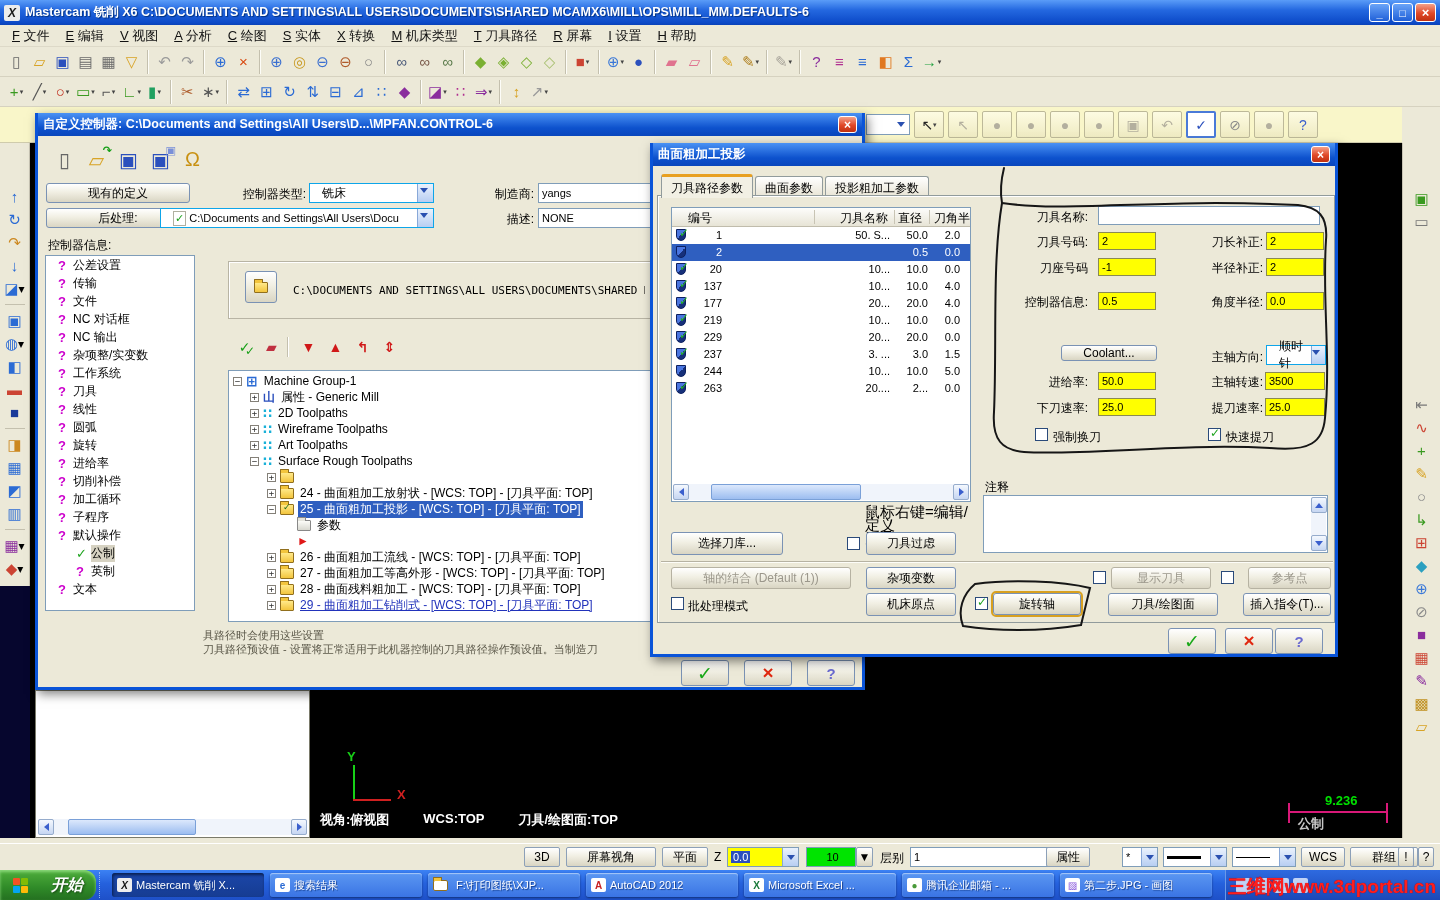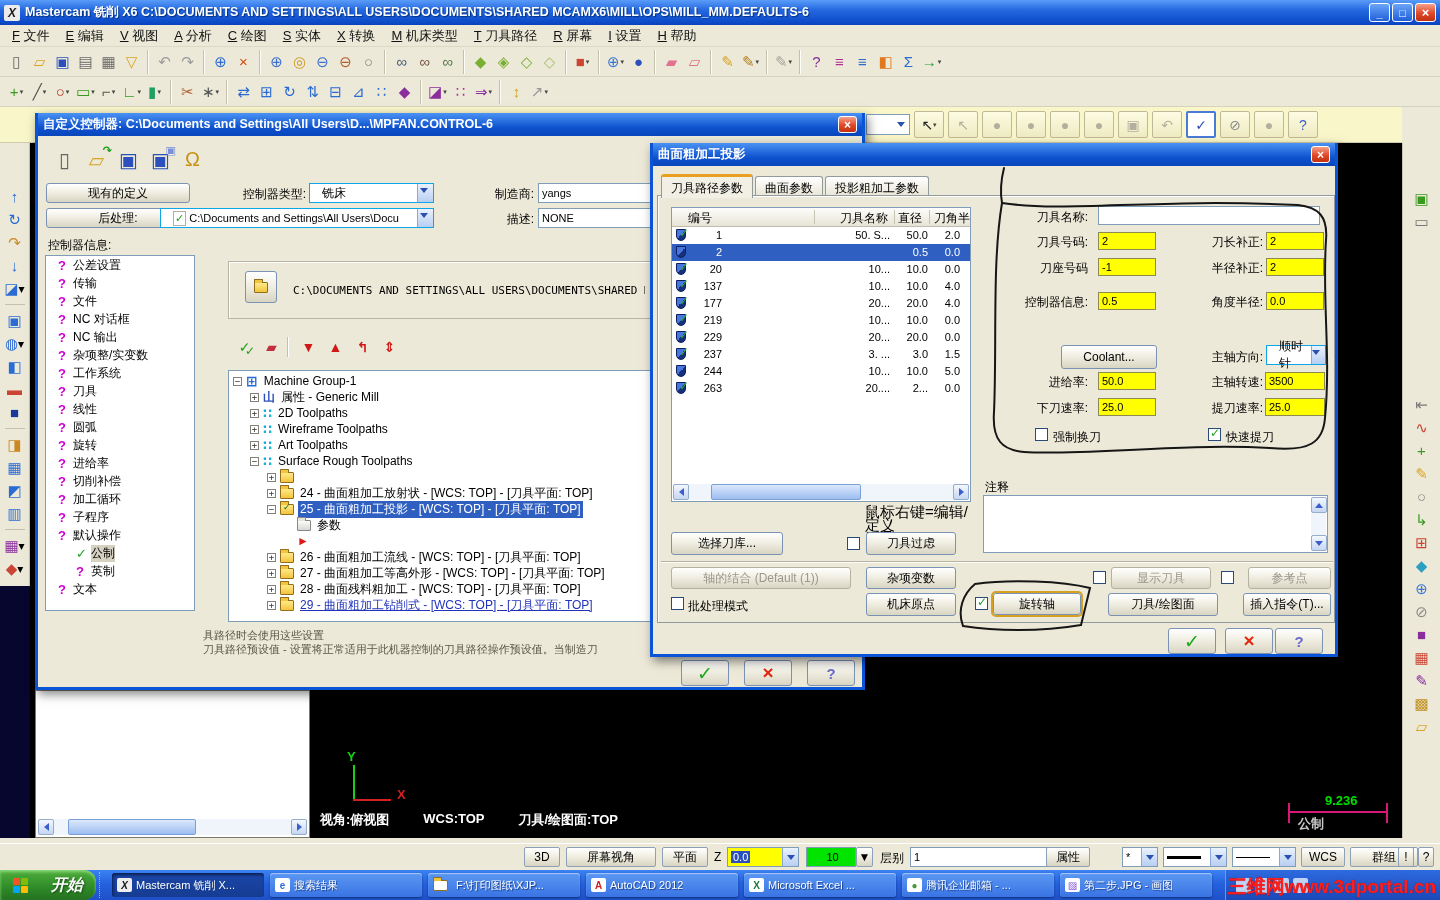--- a/index.html
+++ b/index.html
@@ -961,21 +961,21 @@
     <span class="lb" style="left:520px;top:91px;width:90px;text-align:right">刀长补正:</span>
     <div class="inp yl" style="left:613px;top:89px;width:58px;height:18px">2</div>
     <span class="lb" style="left:352px;top:117px;width:83px;text-align:right">刀座号码</span>
     <div class="inp yl" style="left:445px;top:115px;width:58px;height:18px">-1</div>
     <span class="lb" style="left:520px;top:117px;width:90px;text-align:right">半径补正:</span>
     <div class="inp yl" style="left:613px;top:115px;width:58px;height:18px">2</div>
     <span class="lb" style="left:352px;top:151px;width:83px;text-align:right">控制器信息:</span>
     <div class="inp yl" style="left:445px;top:149px;width:58px;height:18px">0.5</div>
     <span class="lb" style="left:520px;top:151px;width:90px;text-align:right">角度半径:</span>
     <div class="inp yl" style="left:613px;top:149px;width:58px;height:18px">0.0</div>
-    <div class="btn" style="left:408px;top:202px;width:96px;height:24px">Coolant...</div>
+    <div class="btn" style="left:408px;top:202px;width:96px;height:16px">Coolant...</div>
     <span class="lb" style="left:520px;top:206px;width:90px;text-align:right">主轴方向:</span>
     <div class="combo" style="left:613px;top:202px;width:60px;height:20px">
         <span>顺时针</span>
         <span class="arr"></span>
       </div>
     <span class="lb" style="left:352px;top:231px;width:83px;text-align:right">进给率:</span>
     <div class="inp yl" style="left:445px;top:229px;width:58px;height:18px">50.0</div>
     <span class="lb" style="left:520px;top:231px;width:90px;text-align:right">主轴转速:</span>
     <div class="inp yl" style="left:612px;top:229px;width:60px;height:18px">3500</div>
     <span class="lb" style="left:352px;top:257px;width:83px;text-align:right">下刀速率:</span>

